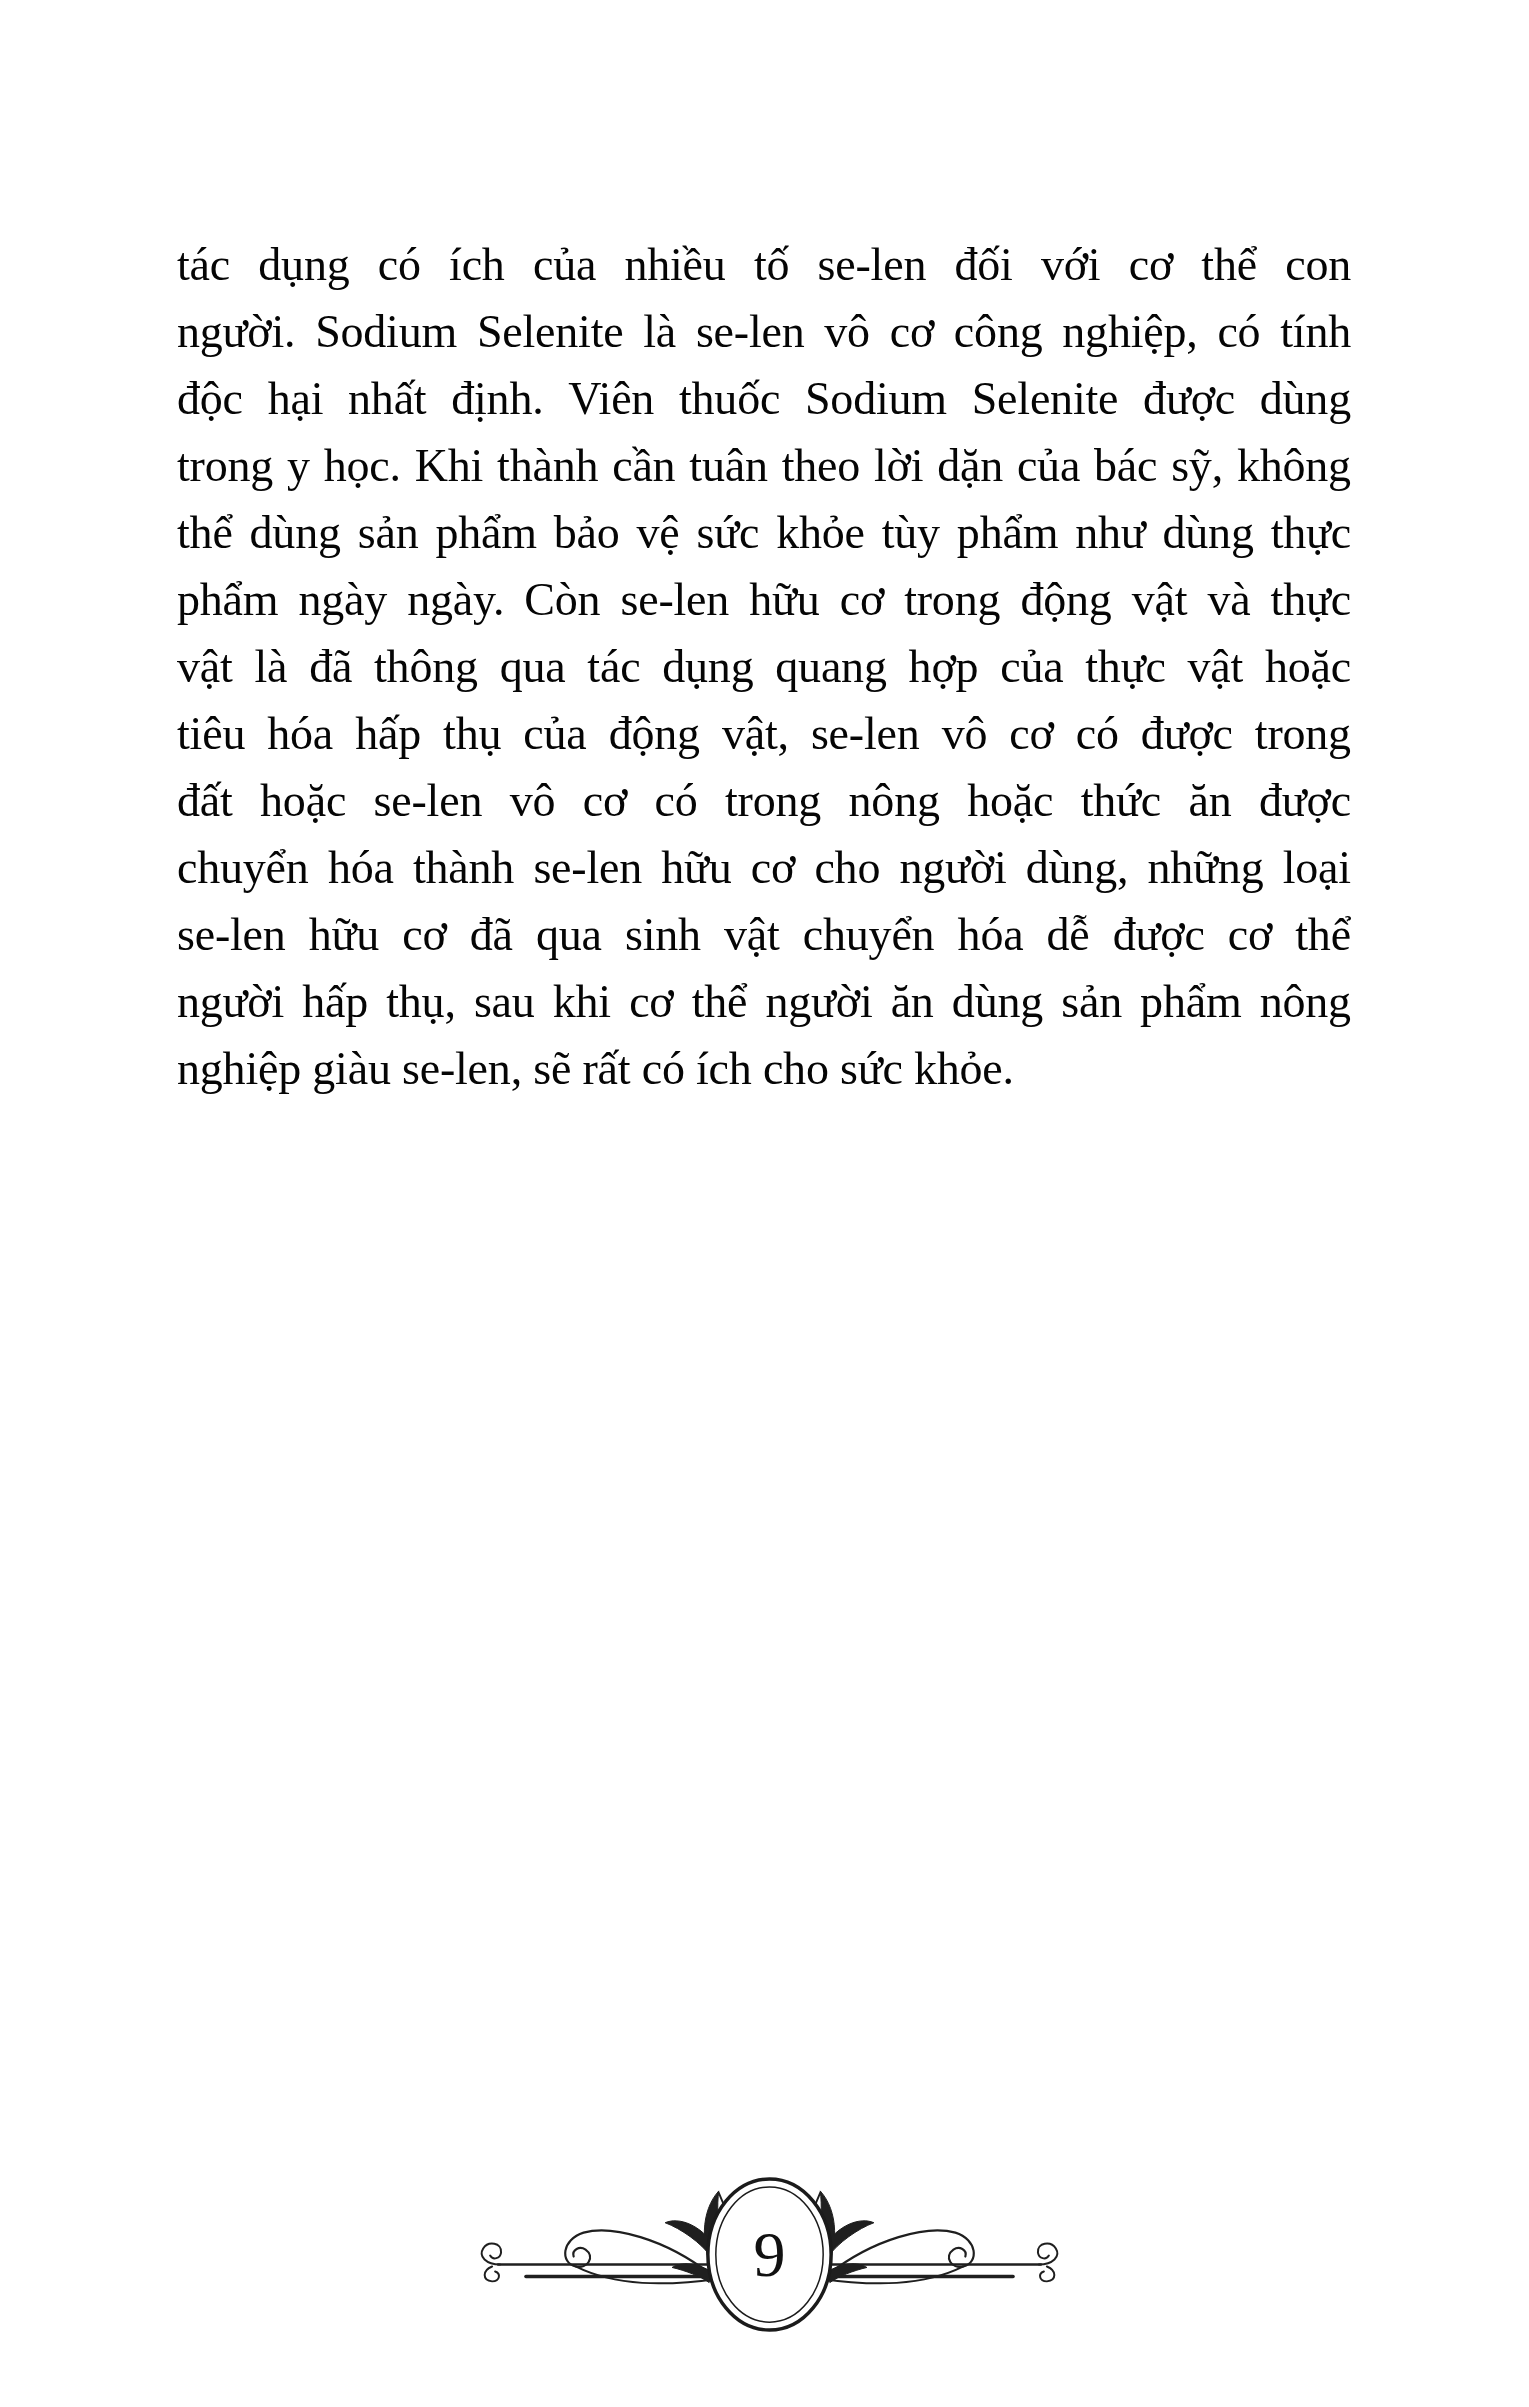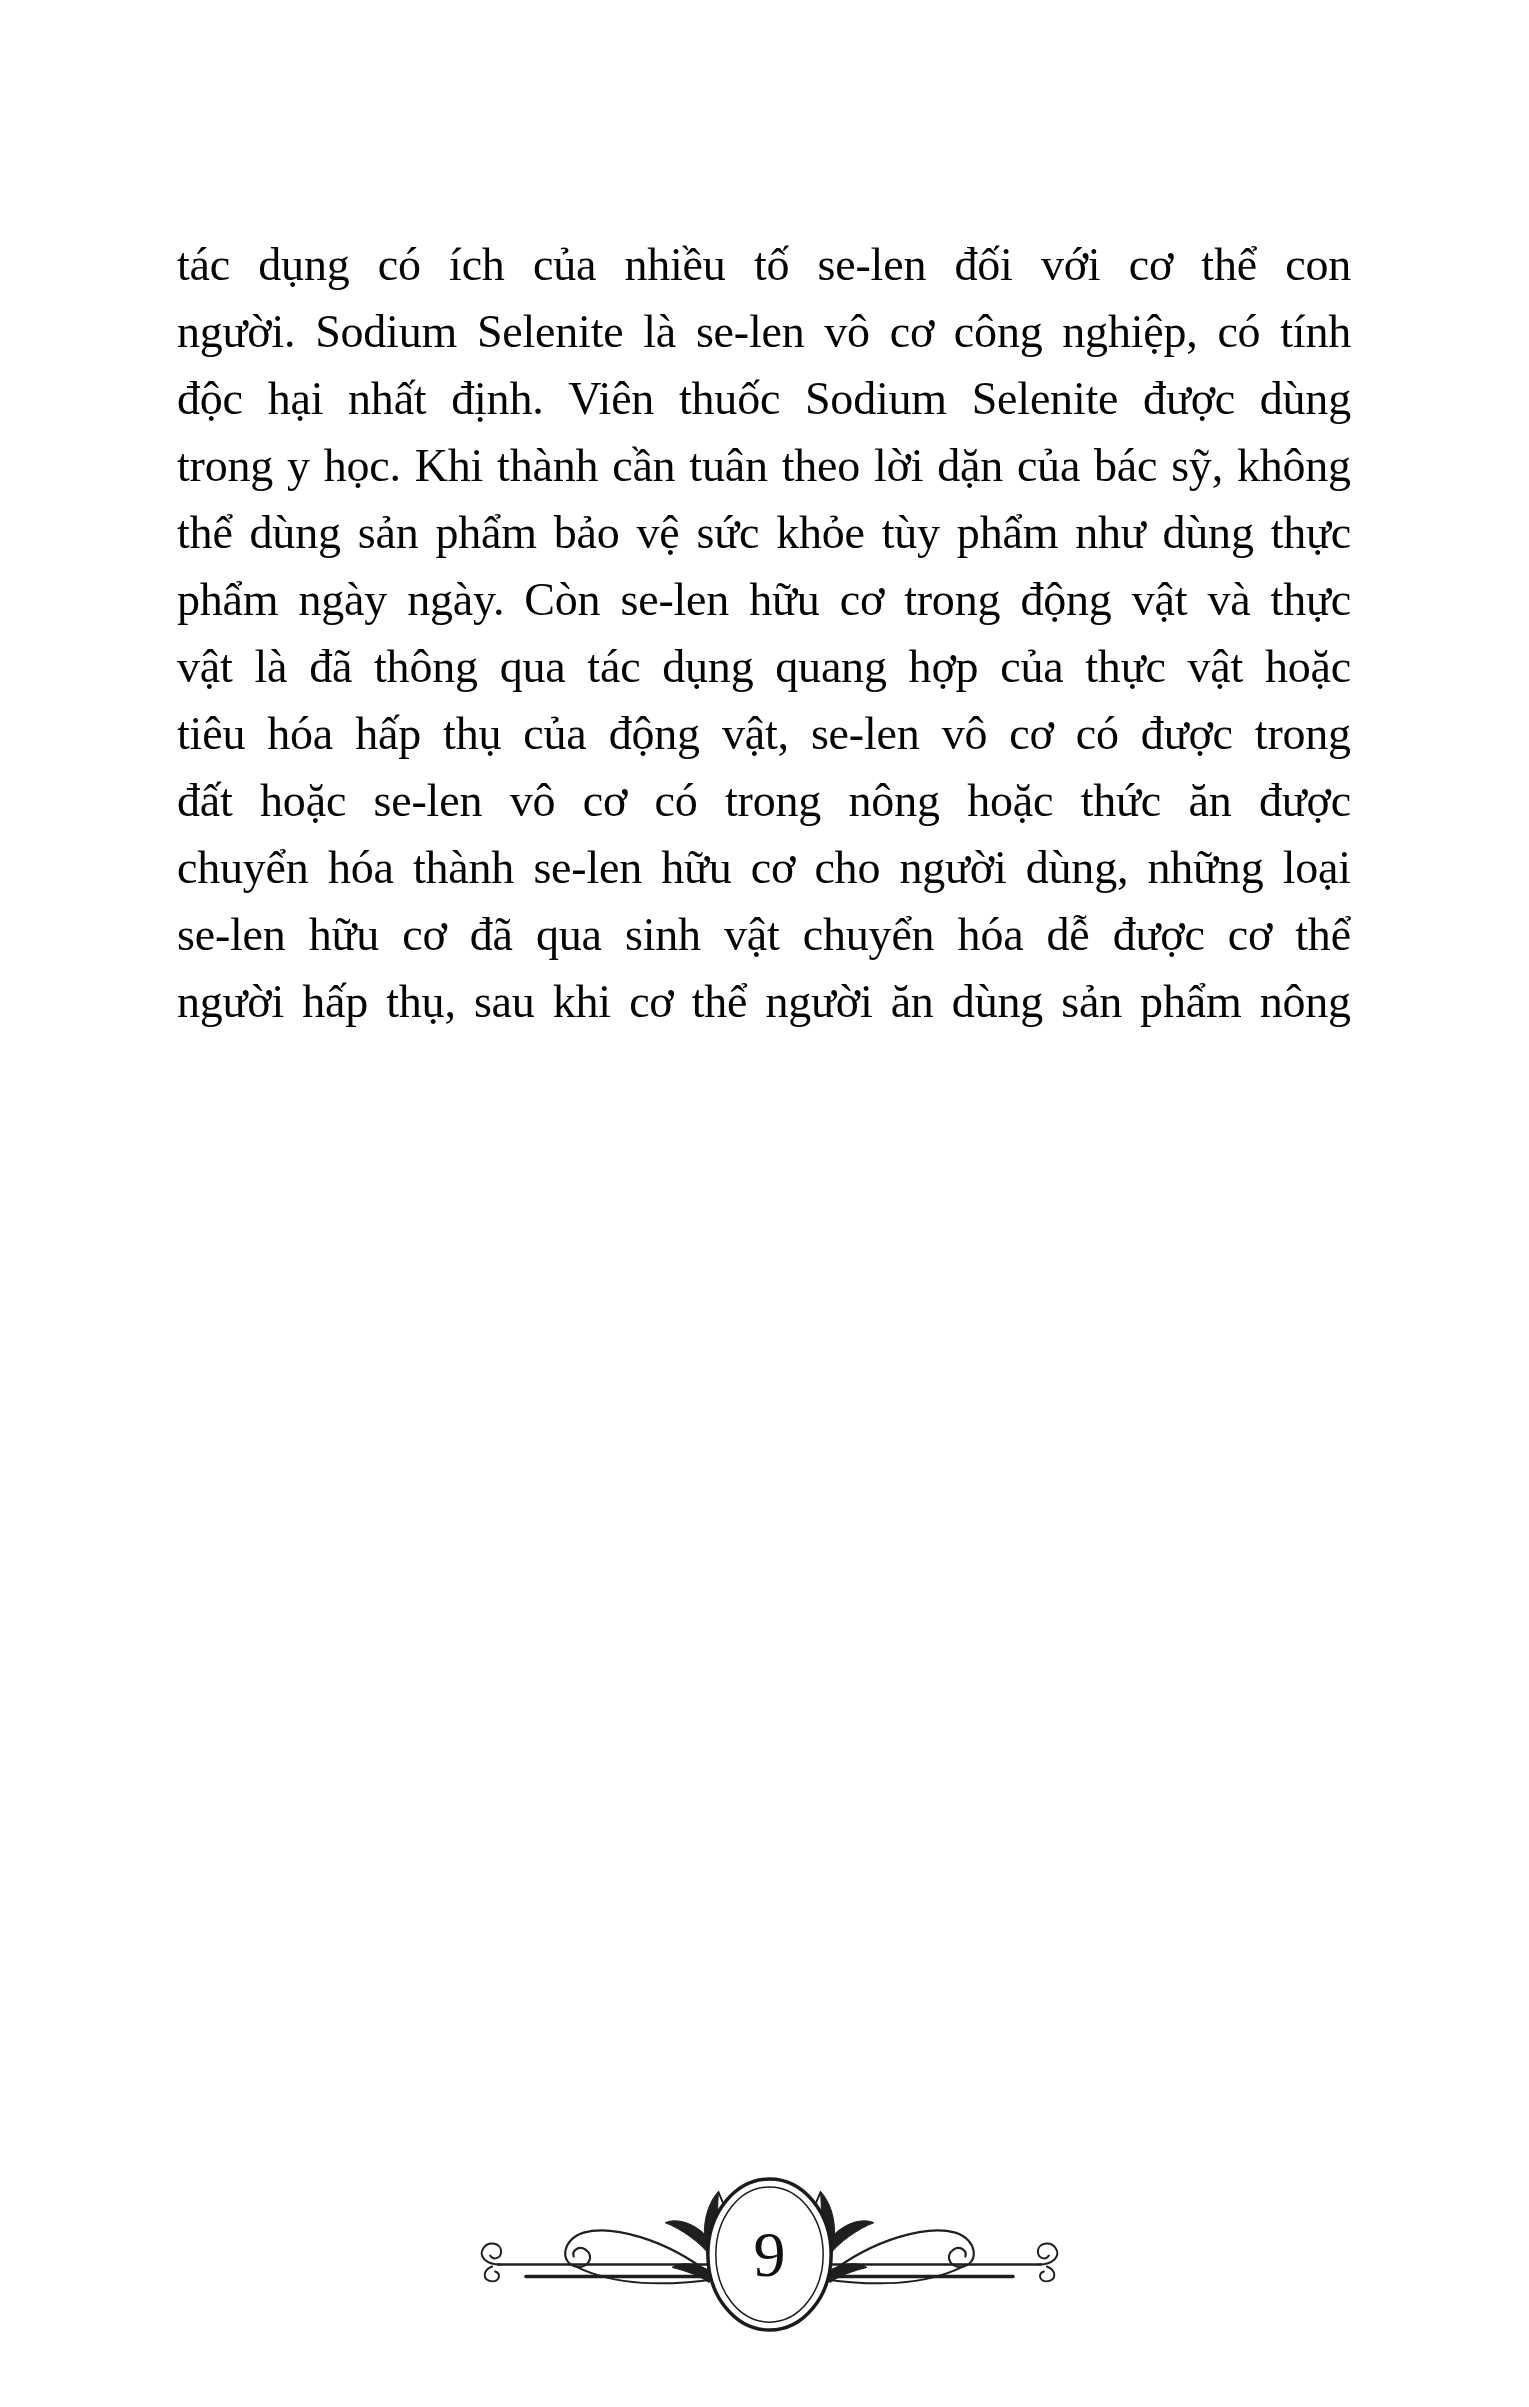--- a/index.html
+++ b/index.html
@@ -232,20 +232,21 @@
         <span>khi</span>
         <span>cơ</span>
         <span>thể</span>
         <span>người</span>
         <span>ăn</span>
         <span>dùng</span>
         <span>sản</span>
         <span>phẩm</span>
         <span>nông</span>
       </div>
+    <div class="line last">nghiệp giàu se-len, sẽ rất có ích cho sức khỏe.</div>
   </div>
 
   <div class="ornament">
     <svg viewBox="0 0 590 172" fill="none" stroke="#1f1f1f" stroke-linecap="round">
       <g id="fl">
 
         <path d="M22,90 H236" stroke-width="2.5"></path>
         <path d="M50,102 H246" stroke-width="3.5"></path>
 
         <path d="M24,90 C10,90 2,82 7,74 C12,66 26,68 25,78 C24,84 17,86 14,81" stroke-width="2"></path>

